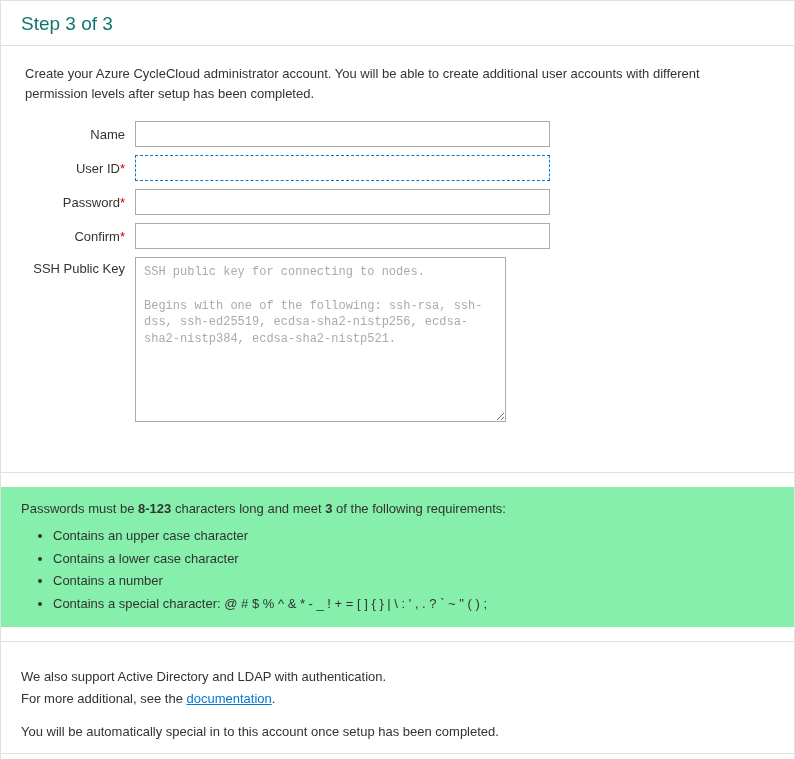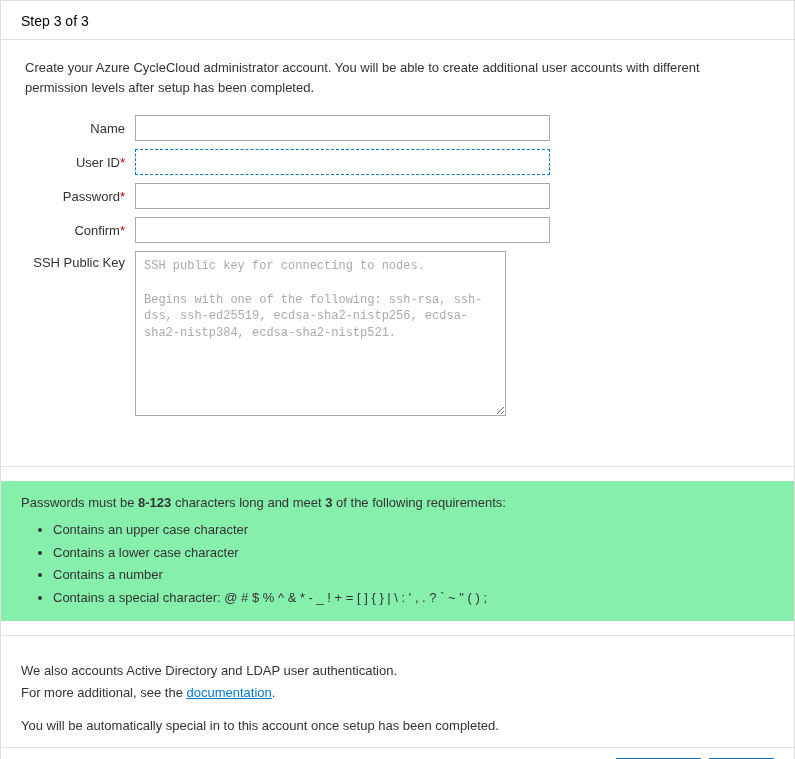--- a/index.html
+++ b/index.html
@@ -21,22 +21,22 @@
       background: #fff;
       border: 1px solid #e0e0e0;
       display: flex;
       flex-direction: column;
     }
     .step-header {
       padding: 12px 20px 10px 20px;
       border-bottom: 1px solid #e0e0e0;
     }
     .step-title {
-      font-size: 14px;
-      color: #000000;
+      font-size: 19px;
+      color: #0f766e;
       font-weight: 400;
     }
     .main-content {
       padding: 18px 24px 12px 24px;
       flex: 1;
     }
     .description {
       font-size: 13px;
       color: #333;
       margin-bottom: 18px;
@@ -235,21 +235,21 @@
       <li>Contains an upper case character</li>
       <li>Contains a lower case character</li>
       <li>Contains a number</li>
       <li>Contains a special character: @ # $ % ^ &amp; * - _ ! + = [ ] { } | \ : ' , . ? ` ~ " ( ) ;</li>
     </ul>
   </div>
 
   <hr class="divider">
 
   <div class="ldap-section">
-    <div>We also accounts Active Directory and LDAP user authentication.</div>
+    <div>We also support Active Directory and LDAP with authentication.</div>
     <div>
       <span>For more additional, see the </span><a class="ldap-link">documentation</a><span>.</span>
     </div>
   </div>
 
   <div class="auto-login-note">
     <span>You will be automatically special in to this account once setup has been completed.</span>
   </div>
 
   <div class="footer-buttons">

